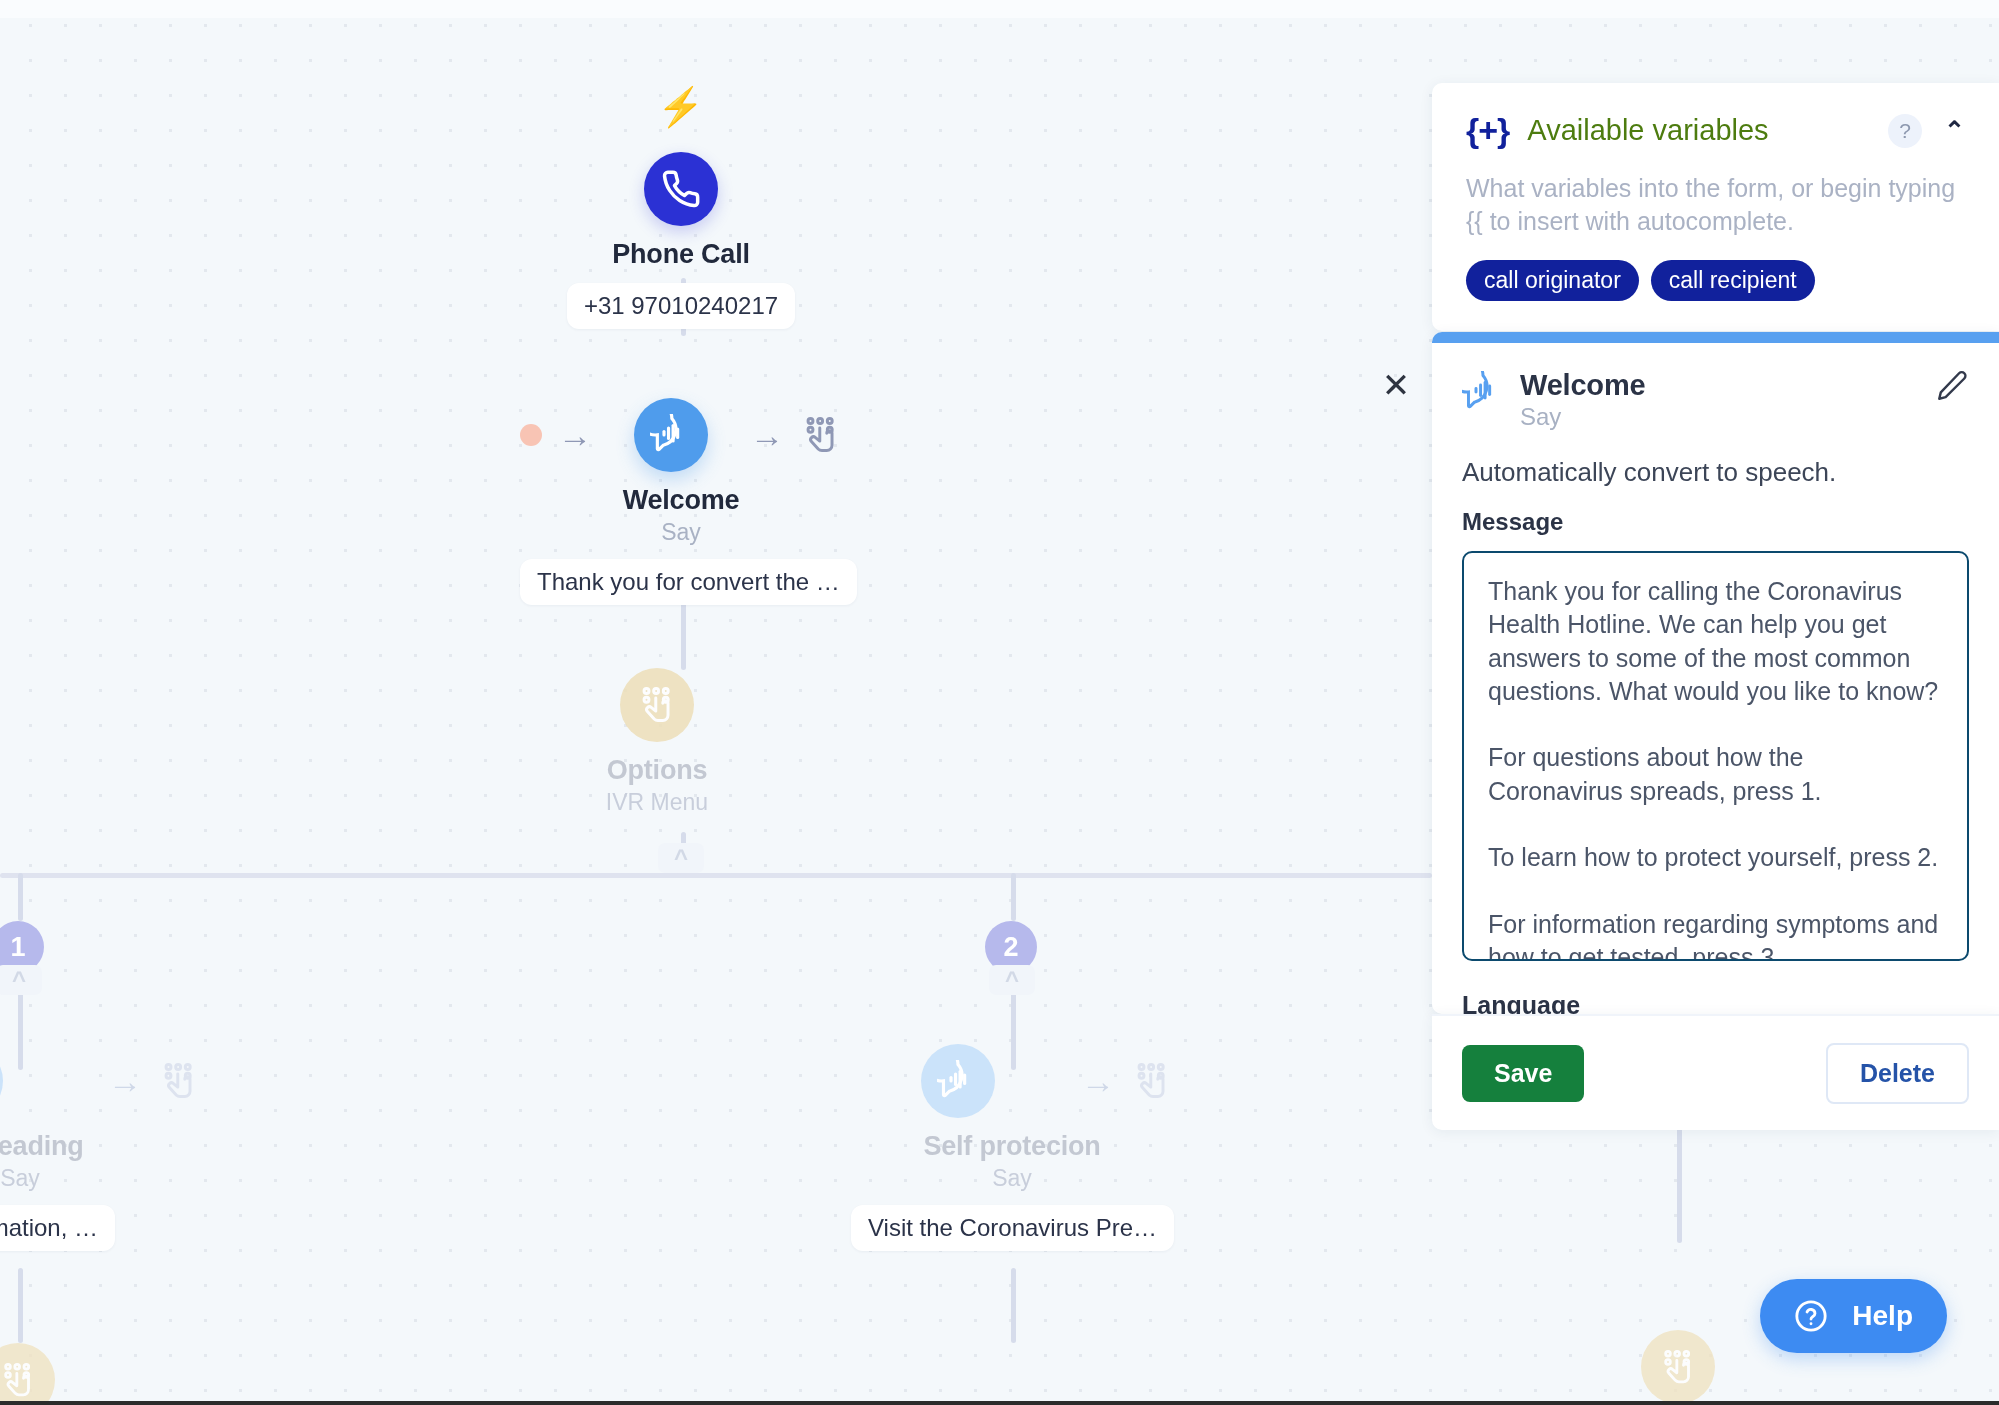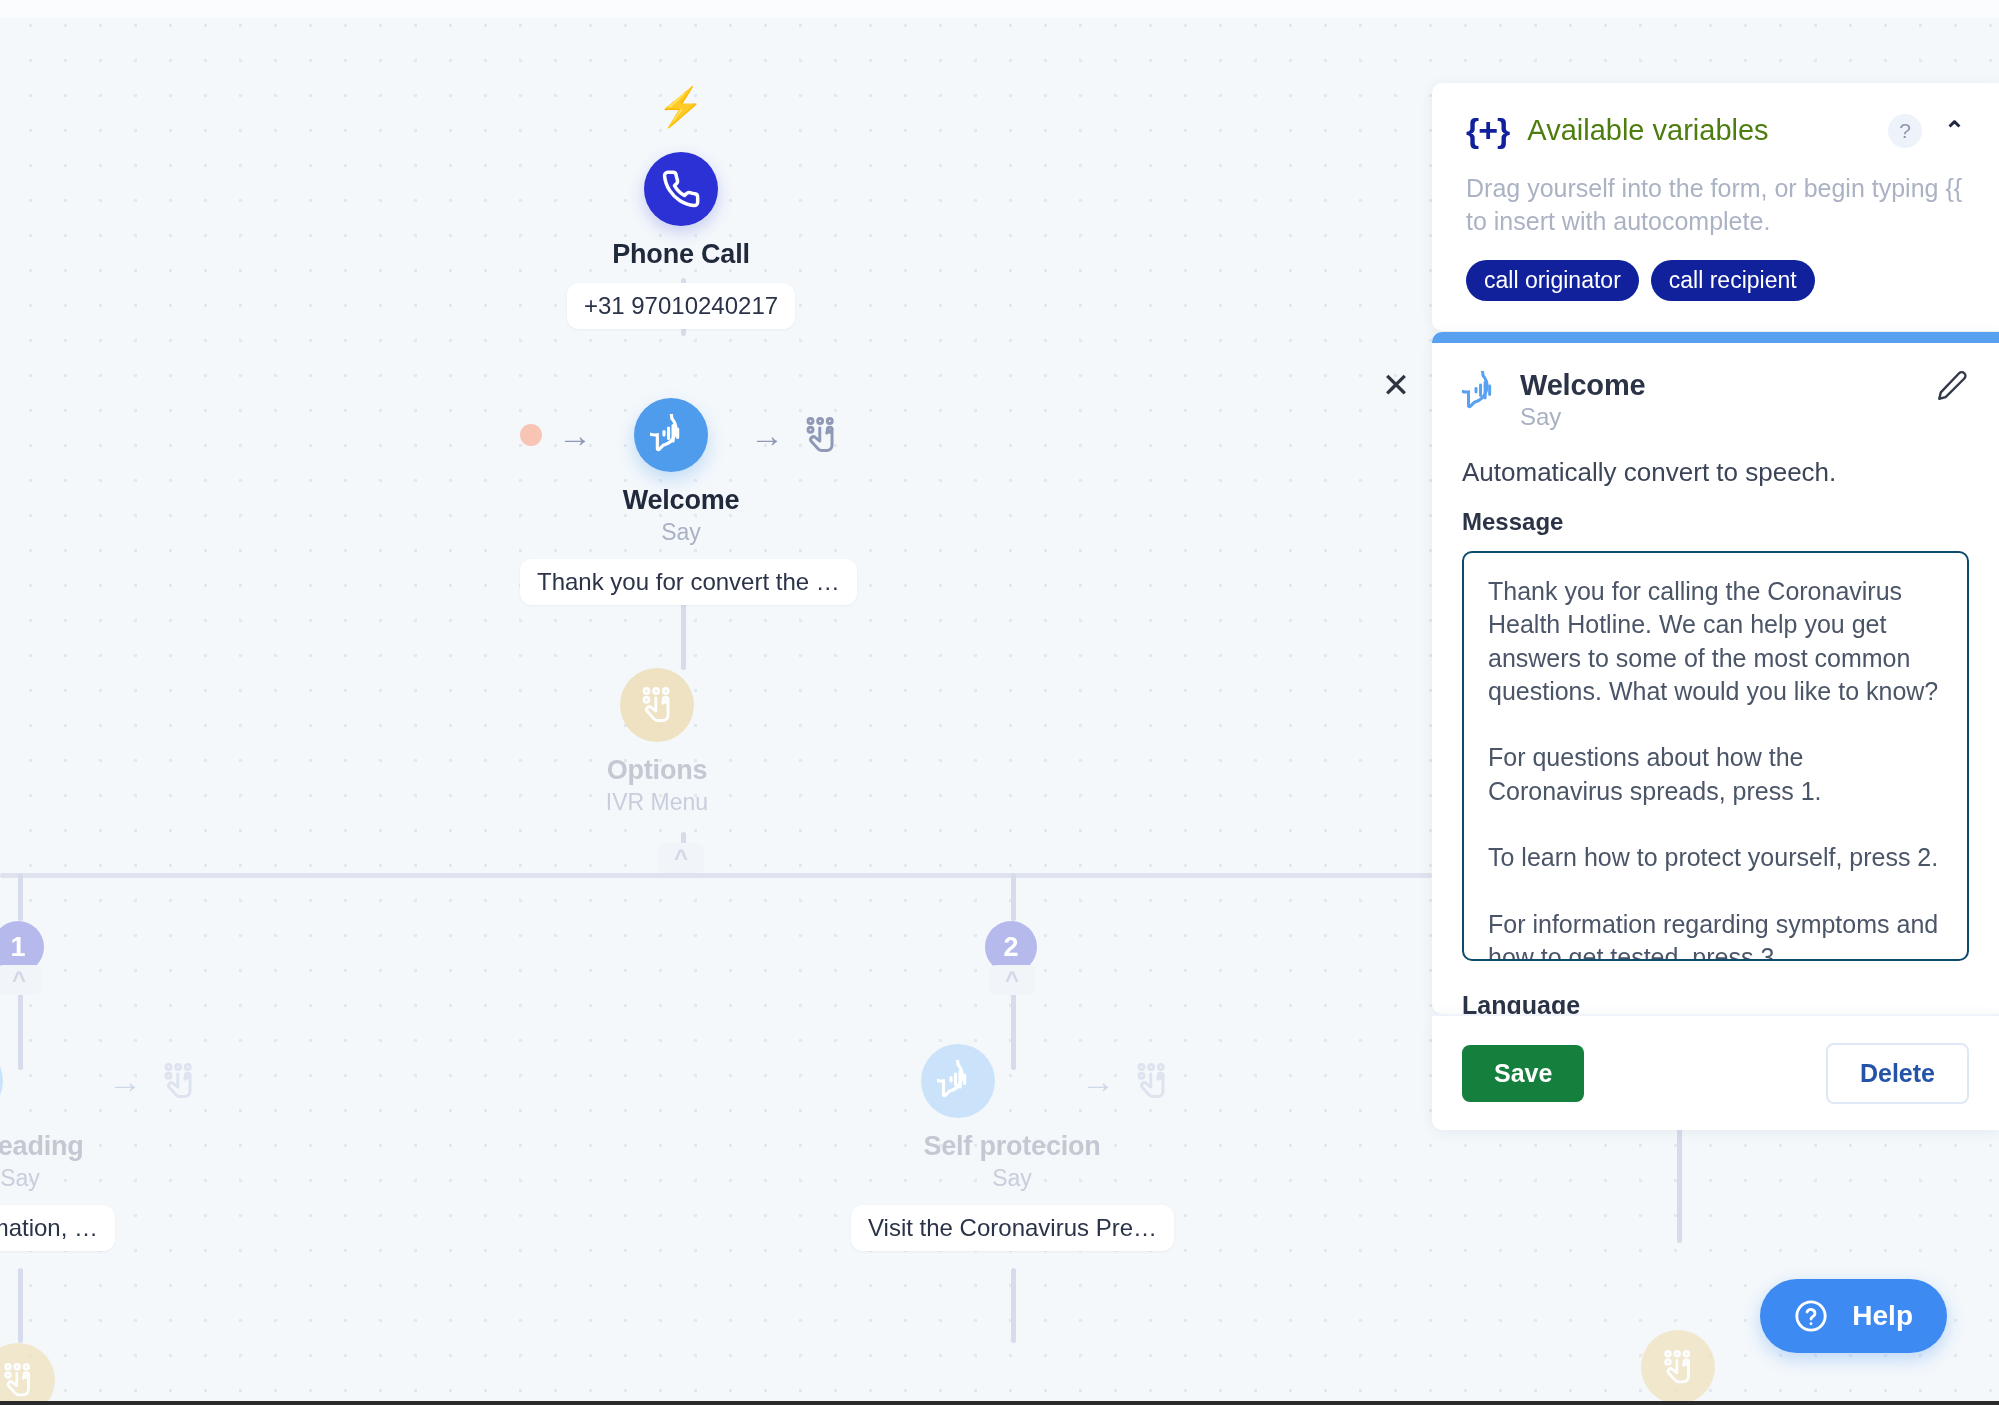--- a/index.html
+++ b/index.html
@@ -360,21 +360,21 @@
 
     <div class="card" id="vars-card">
       <div class="vars-head">
         <span class="vars-brace">{+}</span>
         <span class="vars-title">Available variables</span>
         <span class="vars-actions">
           <span class="q-btn">?</span>
           <span class="caret-up">⌃</span>
         </span>
       </div>
-      <div class="vars-desc">Drag yourself into the form, or begin typing {{ to insert with autocomplete.</div>
+      <div class="vars-desc">What variables into the form, or begin typing {{ to insert with autocomplete.</div>
       <div class="chips">
         <span class="chip">call originator</span>
         <span class="chip">call recipient</span>
       </div>
     </div>
 
     <div class="card" id="detail-card">
       <div class="detail-accent"></div>
       <div class="detail-body">
         <div class="detail-head">

